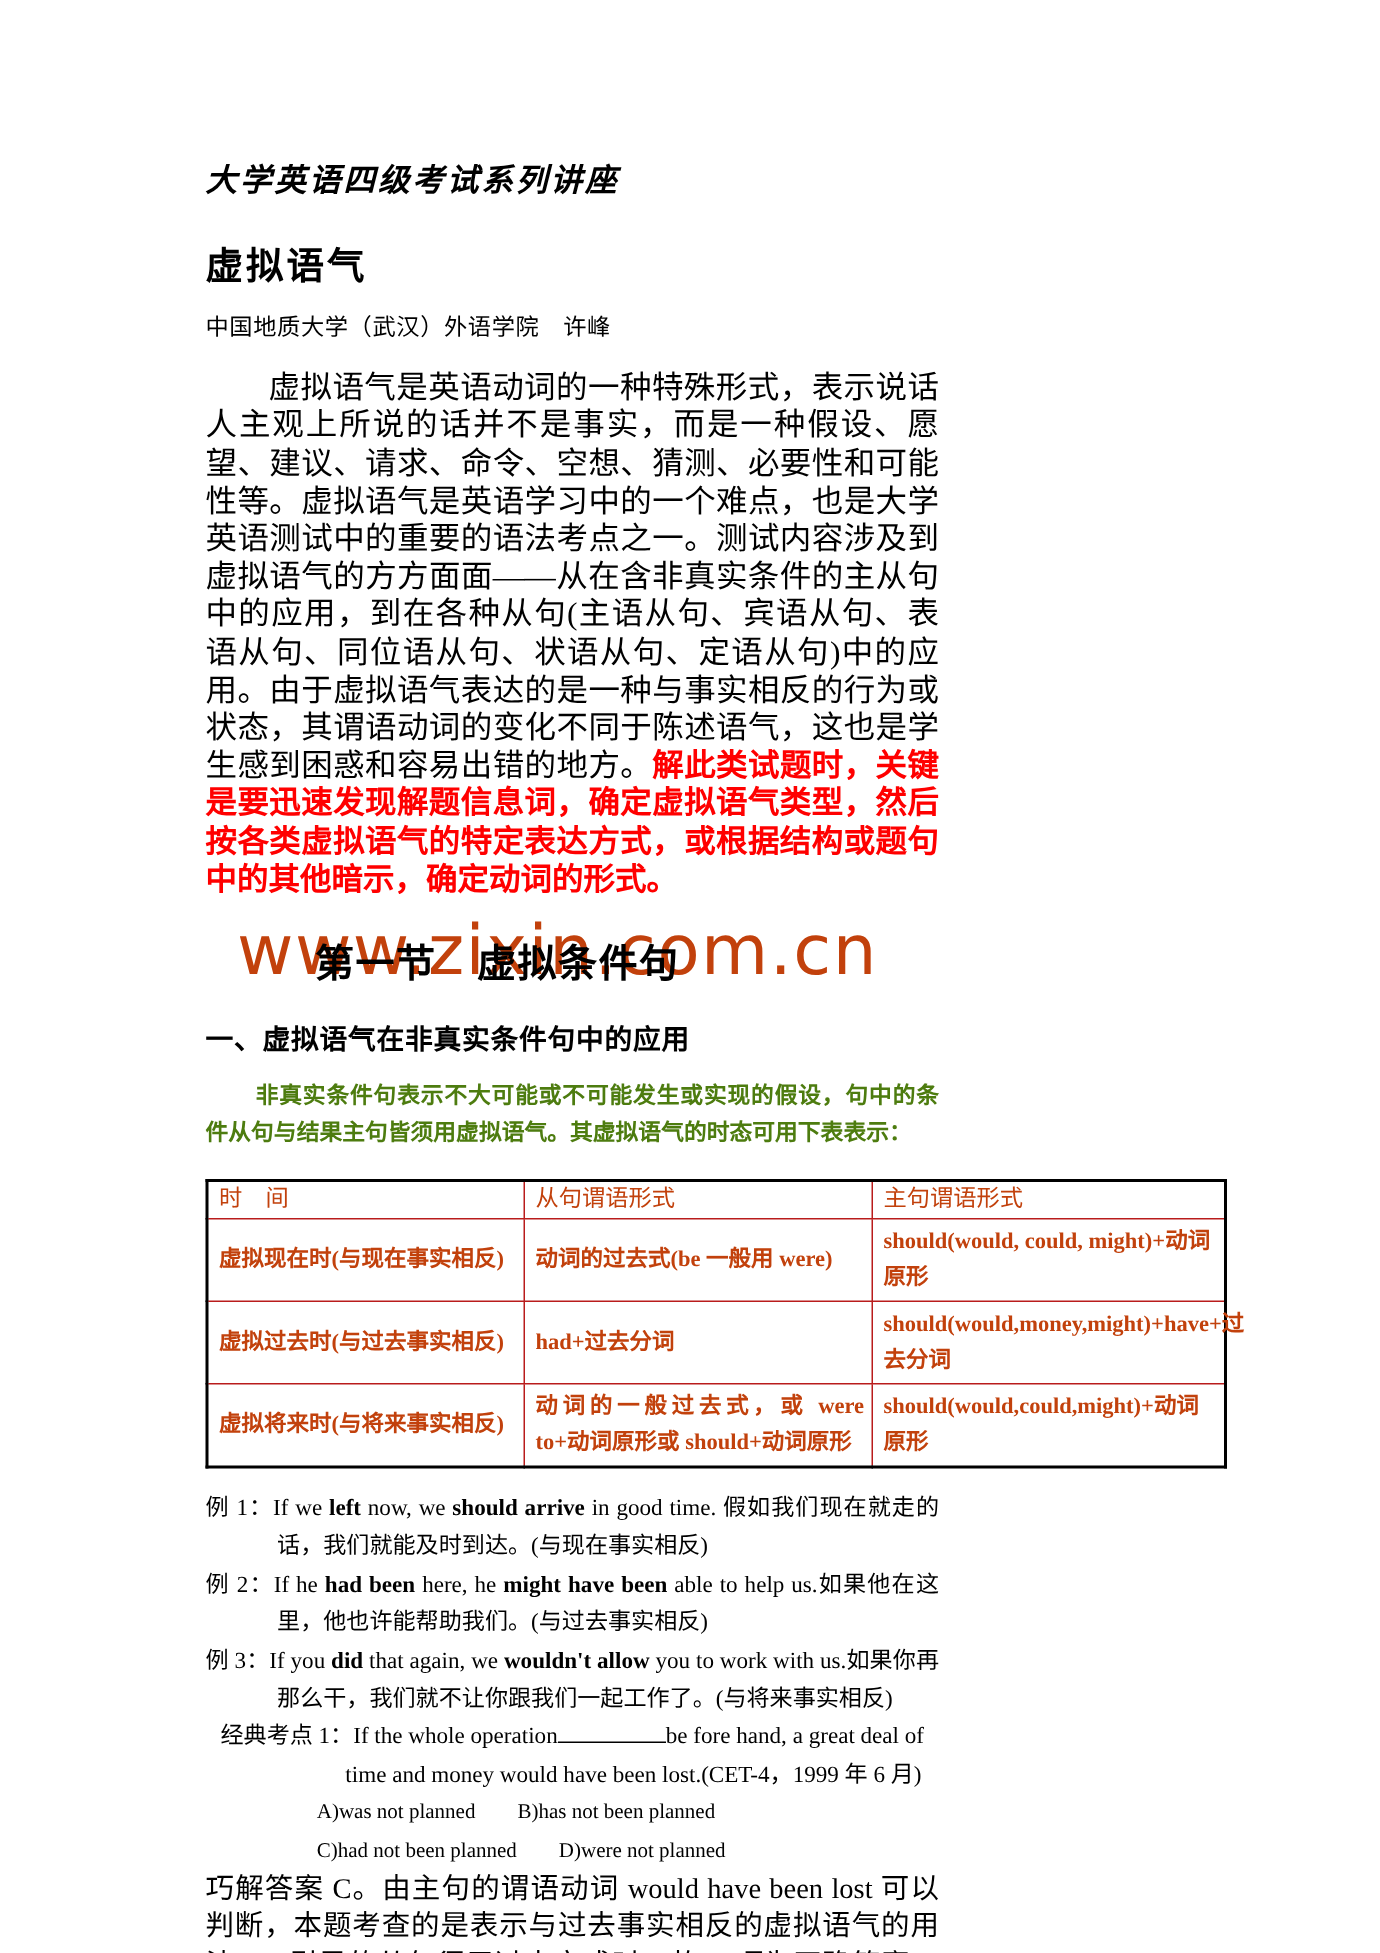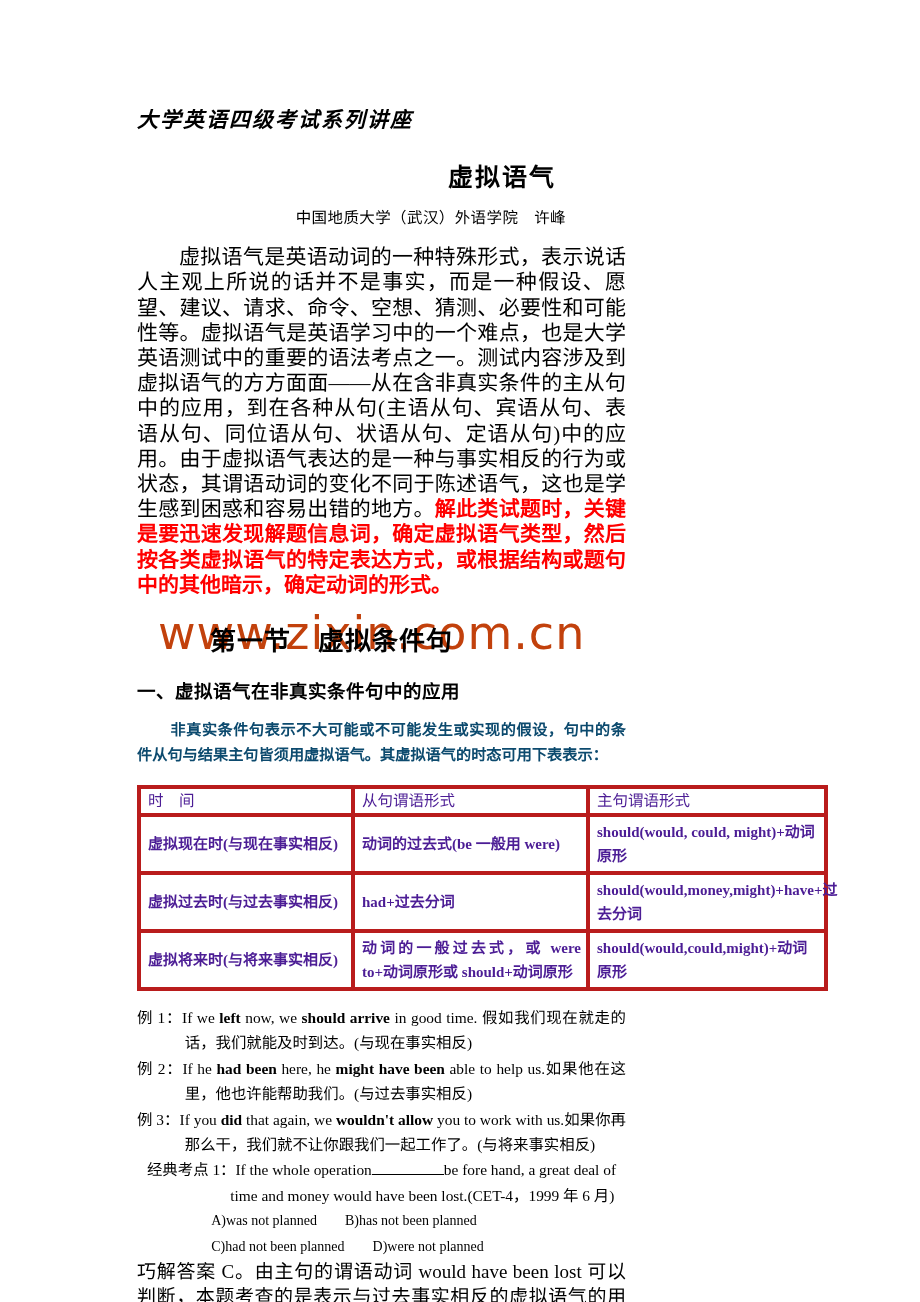--- a/index.html
+++ b/index.html
@@ -32,30 +32,30 @@
   .series-title {
     font-family: "DejaVu Serif", "Liberation Serif", serif;
     font-weight: 700;
     font-style: italic;
     font-size: 21px;
     letter-spacing: 2px;
     margin: 0 0 26px 0;
     line-height: 1.1;
   }
   .doc-title {
-    text-align: right;
+    text-align: left;
     font-family: "Liberation Sans", "DejaVu Sans", sans-serif;
     font-weight: 700;
     font-size: 25px;
     letter-spacing: 2px;
     margin: 0 0 12px 0;
     padding-right: 70px;
   }
   .byline {
-    text-align: right;
+    text-align: left;
     font-size: 15.5px;
     margin: 0 0 18px 0;
     padding-right: 60px;
     letter-spacing: 0.4px;
   }
 
   
   .para {
     font-size: 21px;
     line-height: 25.2px;
@@ -79,21 +79,21 @@
     padding-right: 100px;
   }
   .subsection-head {
     font-family: "Liberation Sans", "DejaVu Sans", sans-serif;
     font-weight: 700;
     font-size: 18.5px;
     letter-spacing: 0.5px;
     margin: 0 0 14px 0;
   }
   .para-red-bold {
-    color: #0c4a6e;
+    color: #4d7c0f;
     font-weight: 700;
     font-family: "Liberation Sans", "DejaVu Sans", sans-serif;
     font-size: 15.2px;
     line-height: 25px;
     text-align: justify;
     text-justify: inter-ideograph;
     margin: 0;
   }
   .para-red-bold.indent { text-indent: 2.2em; }
 
@@ -103,23 +103,23 @@
     margin: 18px 0 14px 0;
   }
   table.tense-table {
     border-collapse: collapse;
     width: 644px;
     border: 2.5px solid #000000;
     background: transparent;
     table-layout: fixed;
   }
   table.tense-table td {
-    border: 4px solid #b91c1c;
+    border: 1px solid #b91c1c;
     vertical-align: middle;
-    color: #4c1d95;
+    color: #c2410c;
     font-weight: 700;
     font-size: 15px;
     line-height: 24px;
     padding: 3px 5px 3px 7px;
     background: transparent;
   }
   table.tense-table tr.head-row td {
     font-family: "Liberation Serif", "DejaVu Serif", serif;
     font-weight: 400;
     font-size: 15.5px;

